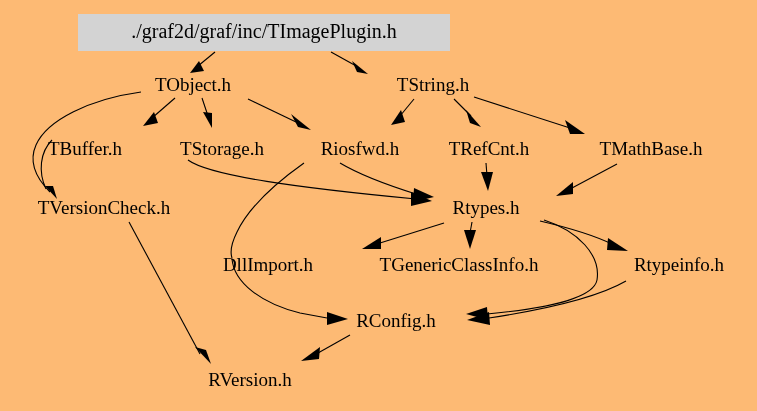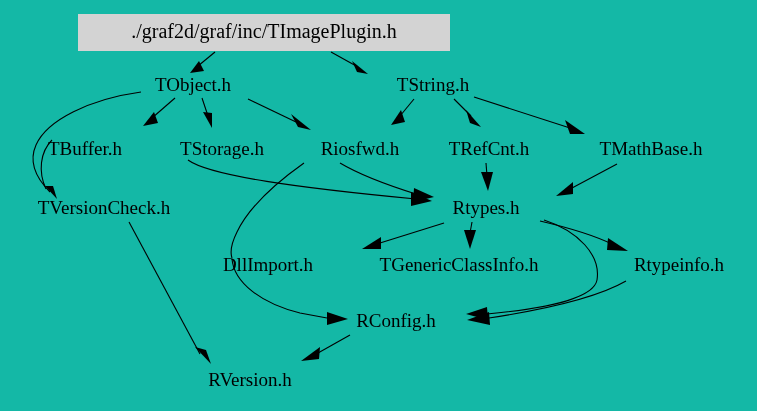--- a/index.html
+++ b/index.html
@@ -4,21 +4,21 @@
 <style>
   html, body {
     margin: 0;
     padding: 0;
     background: #ffffff;
   }
   #graph-root {
     position: relative;
     width: 757px;
     height: 411px;
-    background: #14b8a6;
+    background: #fdba74;
     overflow: hidden;
     font-family: "Liberation Serif", "DejaVu Serif", serif;
   }
   svg#graph-canvas {
     position: absolute;
     top: 0;
     left: 0;
     width: 757px;
     height: 411px;
   }

